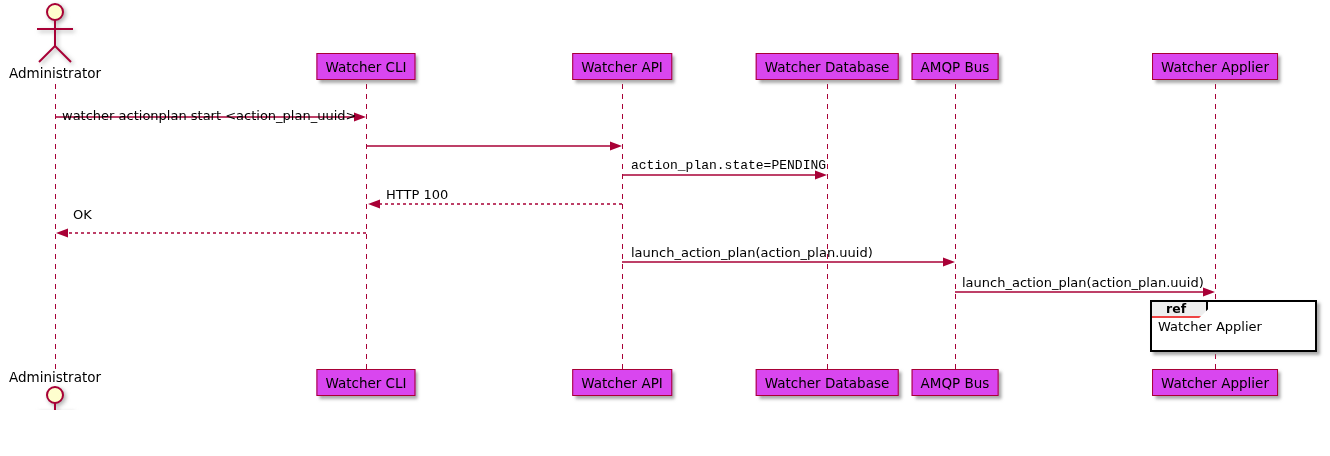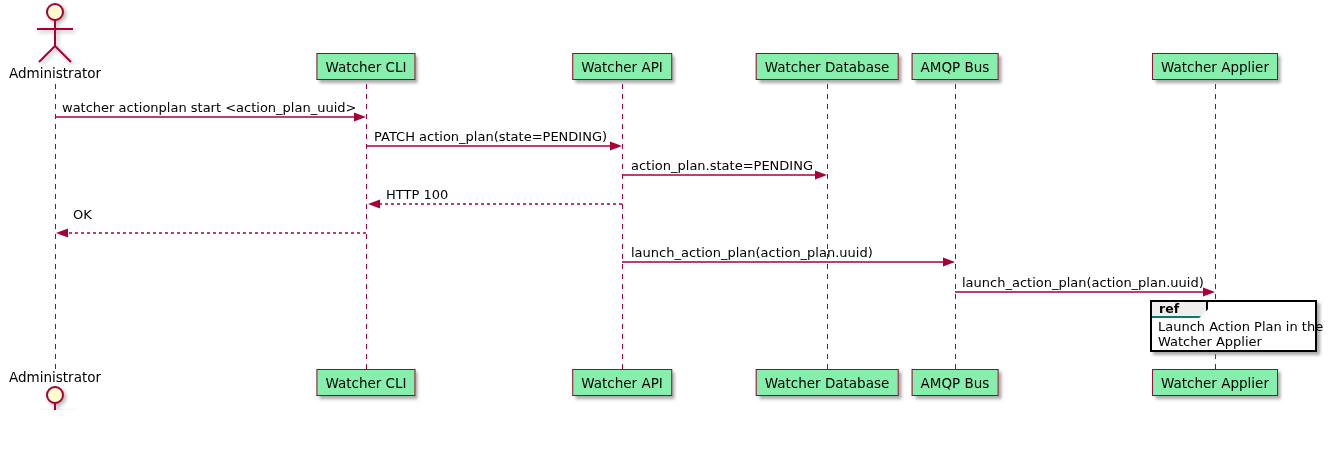--- a/index.html
+++ b/index.html
@@ -20,21 +20,21 @@
   .msgline  { stroke: #A80036; stroke-width: 1.3; }
   .msgline.dashed { stroke-dasharray: 3,3; }
   .msghead  { fill: #A80036; stroke: none; }
 
   .pbox {
     position: absolute;
     transform: translateX(-50%);
     height: 27px;
     line-height: 27px;
     padding: 0 8px;
-    background: #86efac;
+    background: #d946ef;
     border: 1.6px solid #A80036;
     box-shadow: 3px 3px 3px rgba(140,140,140,0.75);
     font-size: 13.5px;
     color: #000;
     white-space: nowrap;
     text-align: center;
     box-sizing: border-box;
   }
   .pbox.toprow { top: 53px; }
   .pbox.bottomrow { top: 369px; }
@@ -70,27 +70,27 @@
     box-shadow: 3px 3px 3px rgba(140,140,140,0.75);
     box-sizing: border-box;
   }
   .ref-tab {
     position: absolute;
     left: 0; top: 0;
     width: 56px;
     height: 16px;
     background: #EEEEEE;
     border-right: 2px solid #000;
-    border-bottom: 2px solid #0f766e;
+    border-bottom: 2px solid #ef4444;
     clip-path: polygon(0 0, 100% 0, 100% 45%, 84% 100%, 0 100%);
     box-sizing: border-box;
     font-weight: bold;
     font-size: 12.5px;
     line-height: 14px;
-    padding-left: 7px;
+    padding-left: 14px;
     color: #000;
   }
   .ref-text {
     position: absolute;
     left: 6px;
     top: 17px;
     font-size: 13px;
     line-height: 15px;
     color: #000;
     white-space: nowrap;
@@ -147,32 +147,30 @@
     <line class="stroke" x1="30" y1="44" x2="46" y2="60"></line>
   </svg>
   <div class="actor-label" style="top:65px;">Administrator</div>
 
   <div class="pbox toprow" style="left:366px;"><span>Watcher CLI</span></div>
   <div class="pbox toprow" style="left:622px;"><span>Watcher API</span></div>
   <div class="pbox toprow" style="left:827px;"><span>Watcher Database</span></div>
   <div class="pbox toprow" style="left:955px;"><span>AMQP Bus</span></div>
   <div class="pbox toprow" style="left:1215px;"><span>Watcher Applier</span></div>
 
-  <div class="msg-label" style="left:62px;  top:100px;">watcher actionplan start &lt;action_plan_uuid&gt;</div>
-  <div class="msg-label" style="left:374px; top:129px;">PATCH action_plan(state=PENDING)</div>
-  <div class="msg-label" style="left:631px; top:158px;">action_plan.state=PENDING</div>
+  <div class="msg-label" style="left:62px;  top:108px;">watcher actionplan start &lt;action_plan_uuid&gt;</div>
+  <div class="msg-label" style="left:631px; top:158px;font-family:Liberation Mono, monospace;">action_plan.state=PENDING</div>
   <div class="msg-label" style="left:386px; top:187px;">HTTP 100</div>
   <div class="msg-label" style="left:73px;  top:207px;">OK</div>
   <div class="msg-label" style="left:631px; top:245px;">launch_action_plan(action_plan.uuid)</div>
   <div class="msg-label" style="left:962px; top:275px;">launch_action_plan(action_plan.uuid)</div>
 
   <div class="refbox">
     <div class="ref-tab">ref</div>
     <div class="ref-text">
-      <div>Launch Action Plan in the</div>
       <div>Watcher Applier</div>
     </div>
   </div>
 
   <div class="pbox bottomrow" style="left:366px;"><span>Watcher CLI</span></div>
   <div class="pbox bottomrow" style="left:622px;"><span>Watcher API</span></div>
   <div class="pbox bottomrow" style="left:827px;"><span>Watcher Database</span></div>
   <div class="pbox bottomrow" style="left:955px;"><span>AMQP Bus</span></div>
   <div class="pbox bottomrow" style="left:1215px;"><span>Watcher Applier</span></div>
 

